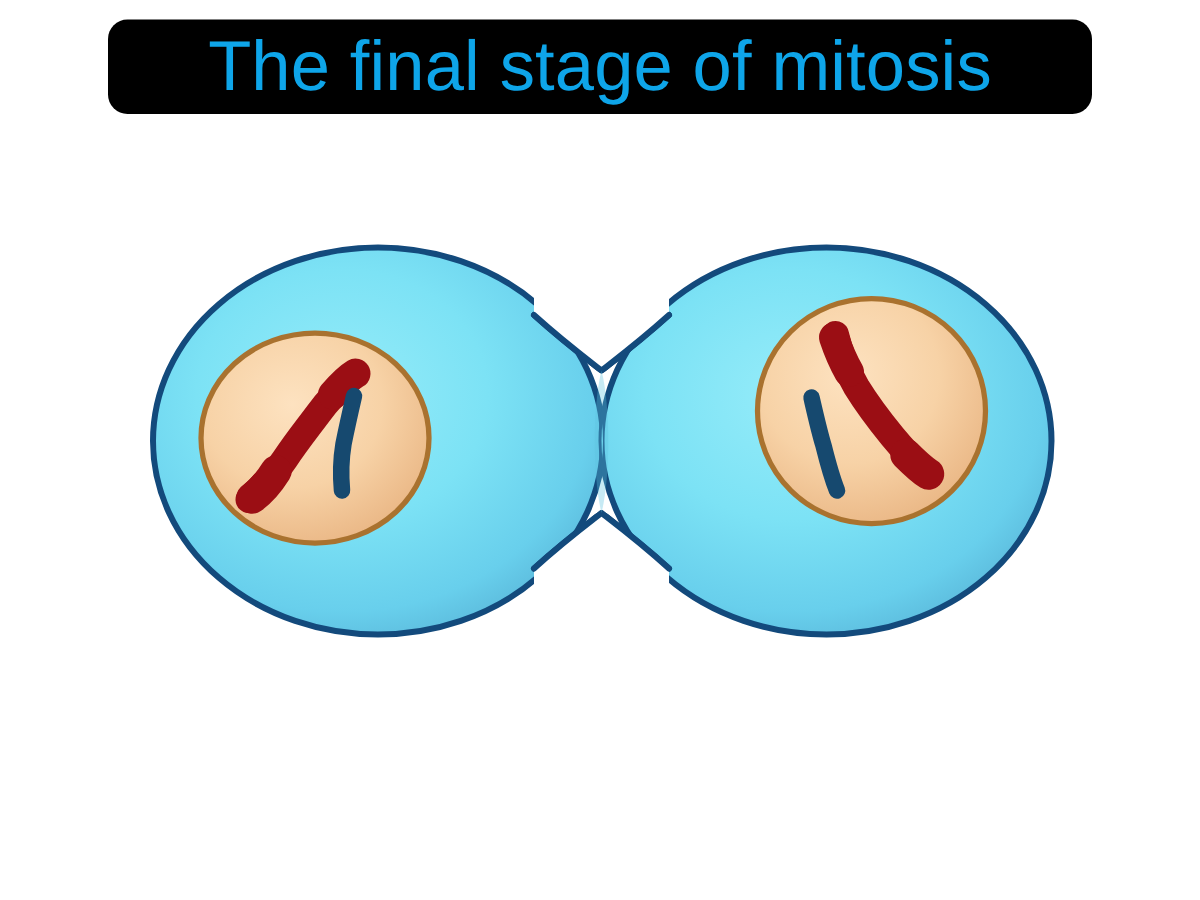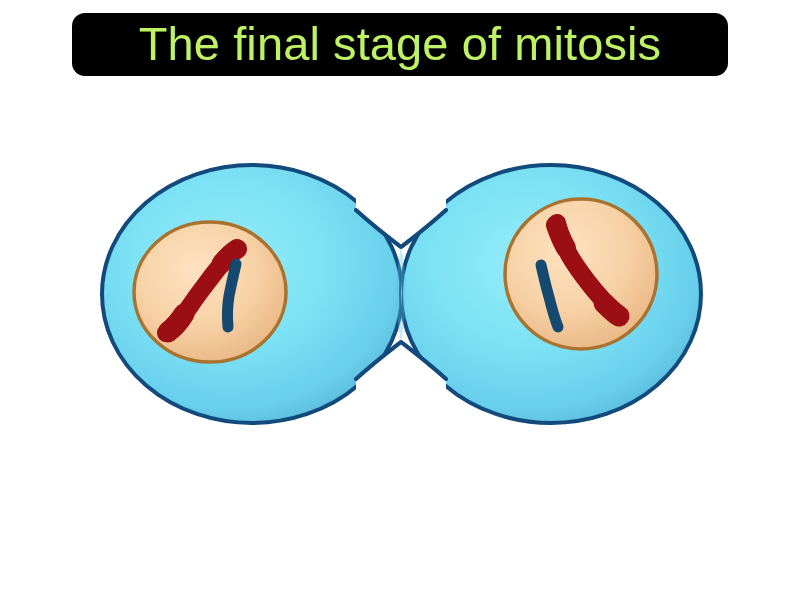--- a/index.html
+++ b/index.html
@@ -23,21 +23,21 @@
     width: 656px;
     height: 63px;
     background: #000000;
     border-radius: 13px;
     display: flex;
     align-items: center;
     justify-content: center;
     box-sizing: border-box;
   }
   .title-text {
-    color: #bef264;
+    color: #0ea5e9;
     font-family: "Liberation Sans", sans-serif;
     font-size: 47px;
     font-weight: 300;
     line-height: 1;
     letter-spacing: 0.1px;
     white-space: nowrap;
     transform: translateY(-1px);
   }
 
   

